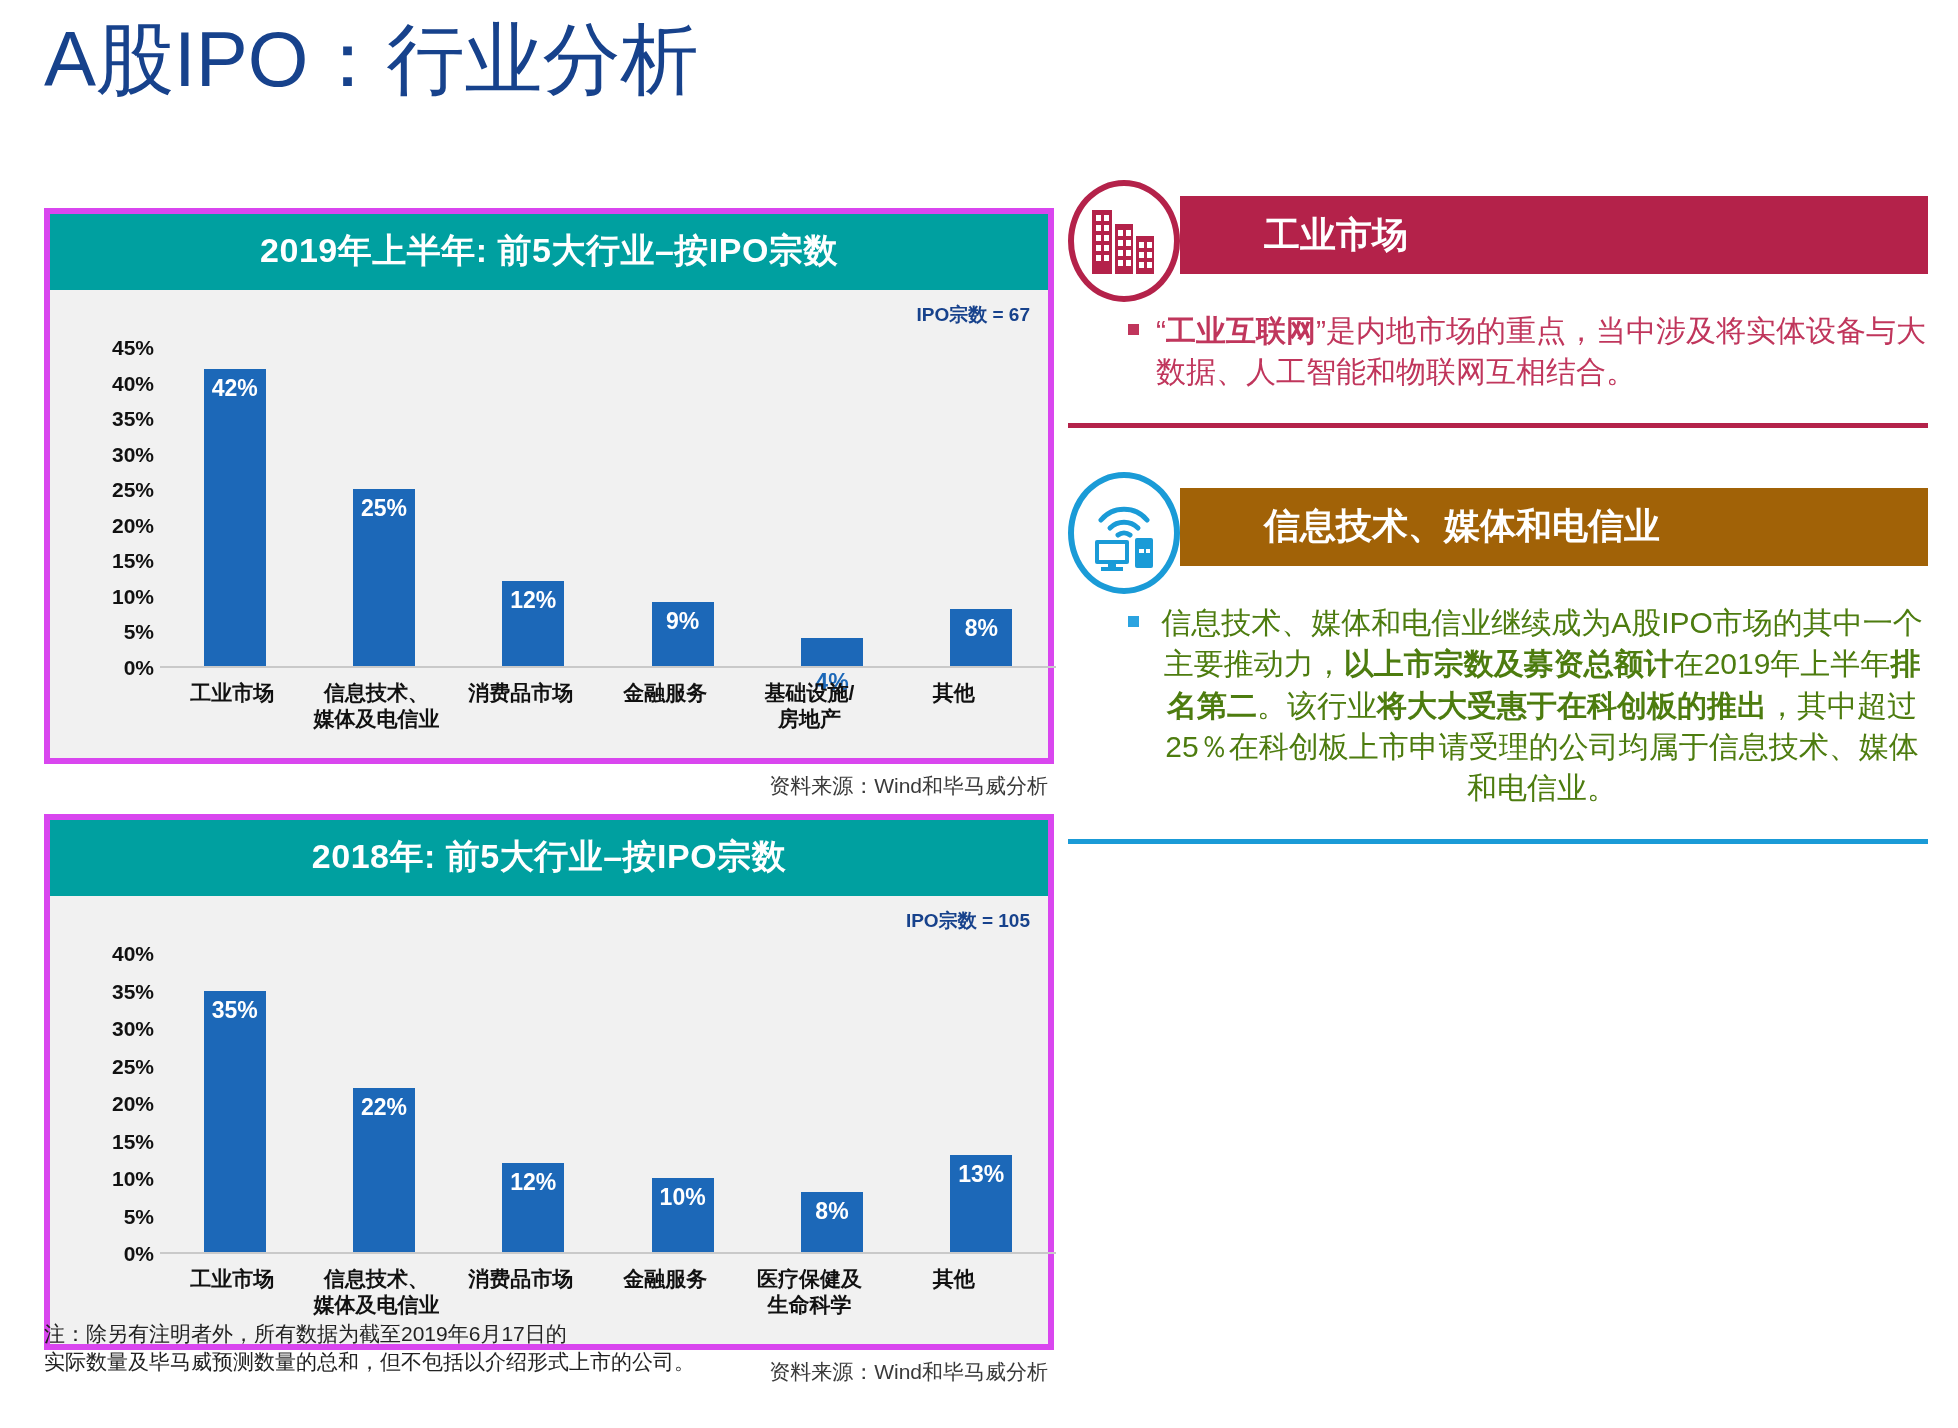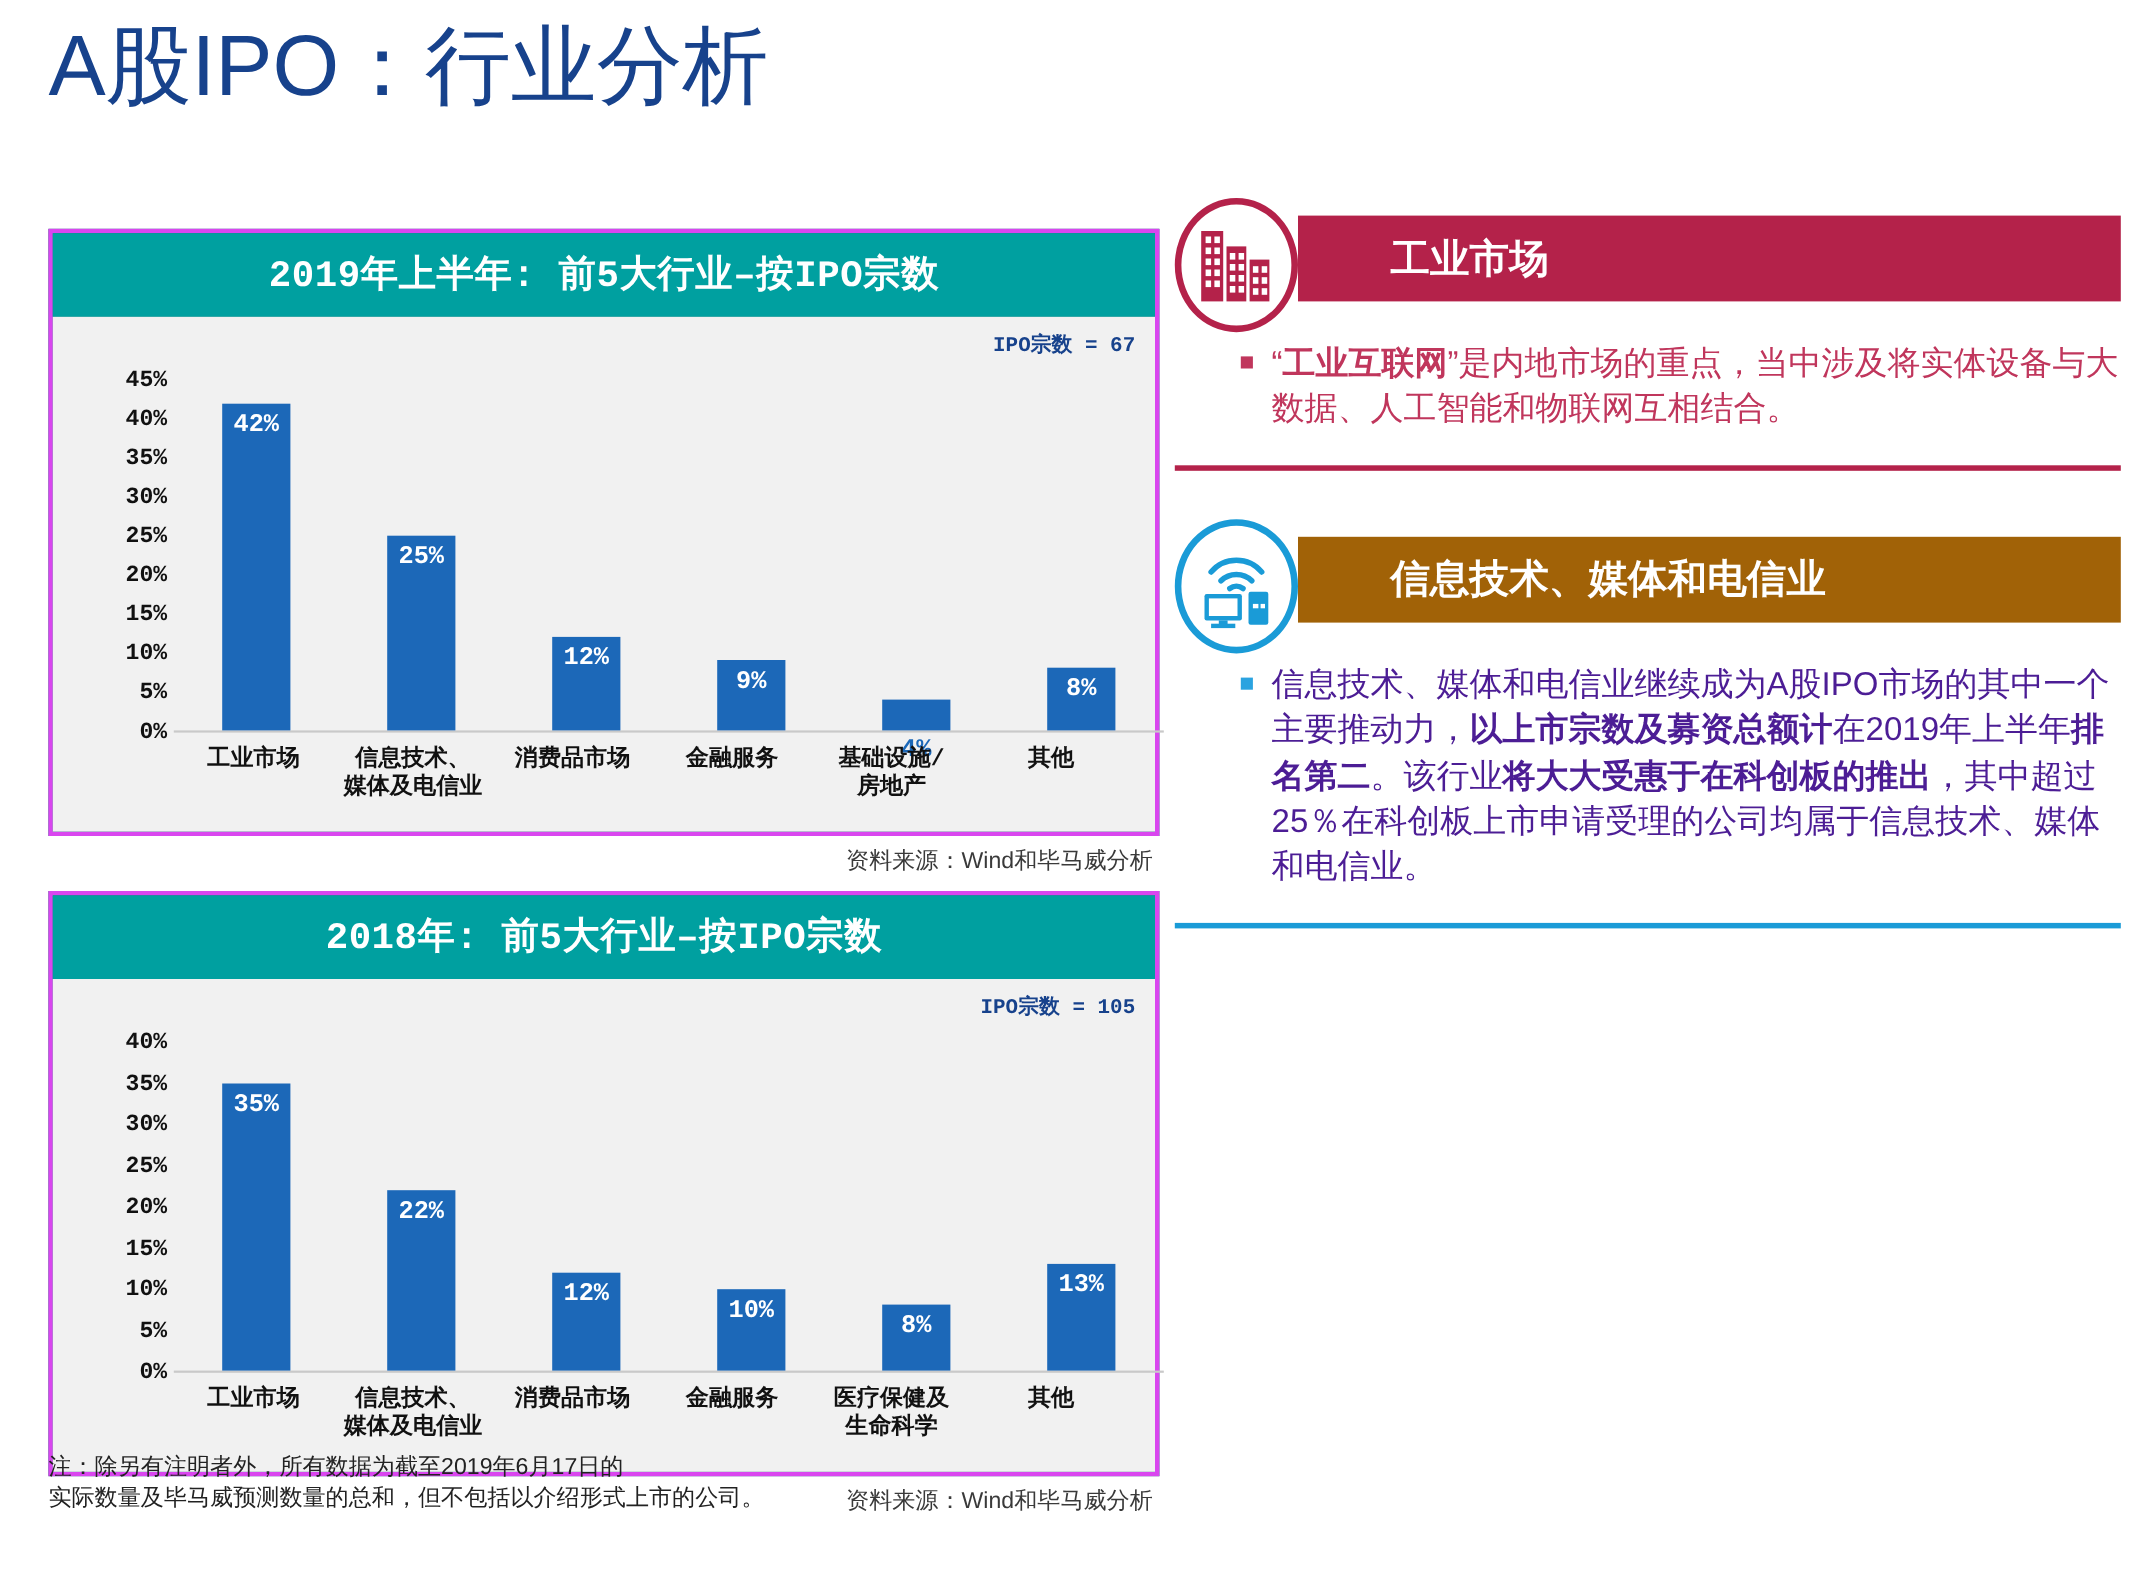--- a/index.html
+++ b/index.html
@@ -14,21 +14,21 @@
   
   .slide-title {
     position: absolute; left: 44px; top: 8px;
     font-size: 78px; font-weight: 400; color: #17428c;
     letter-spacing: 0px; white-space: nowrap;
   }
 
   
   .left-col { position: absolute; left: 44px; top: 208px; width: 1010px; }
 
-  .chart-card { position: relative; background: #0f766e; border: 4px solid #d946ef; font-family: Liberation Mono, monospace; }
+  .chart-card { position: relative; background: #737373; border: 6px solid #d946ef; }
   .chart-header {
     background: #00a0a0; color: #fff;
     font-size: 34px; font-weight: bold;
     text-align: center; padding: 14px 0 16px 0;
     letter-spacing: 0.5px;
   }
   .chart-body { position: relative; background: #f1f1f1; }
 
   .count-label {
     position: absolute; right: 18px; top: 12px;
@@ -115,21 +115,21 @@
   .bullet {
     position: relative; padding-left: 88px; margin-bottom: 30px;
     font-size: 30px; line-height: 1.38;
   }
   .bullet .sq {
     position: absolute; left: 60px; top: 14px;
     width: 11px; height: 11px;
   }
   .panel-red .bullet { color: #c0365c; }
   .panel-red .sq { background: #c0365c; }
-  .panel-blue .bullet { color: #4c1d95; }
+  .panel-blue .bullet { color: #4d7c0f; text-align: center; }
   .panel-blue .sq { background: #2ba3e0; }
   .bullet b { font-weight: bold; }
 
   .panel-rule { height: 5px; width: 100%; margin-top: 6px; }
   .panel-red .panel-rule { background: #b4224a; }
   .panel-blue .panel-rule { background: #1a9bd7; }
 </style>
 </head>
 <body>
 

